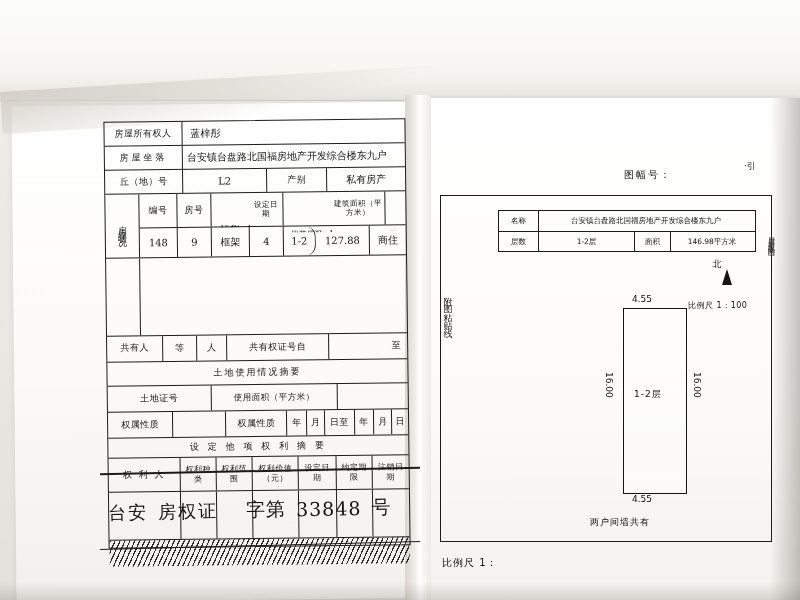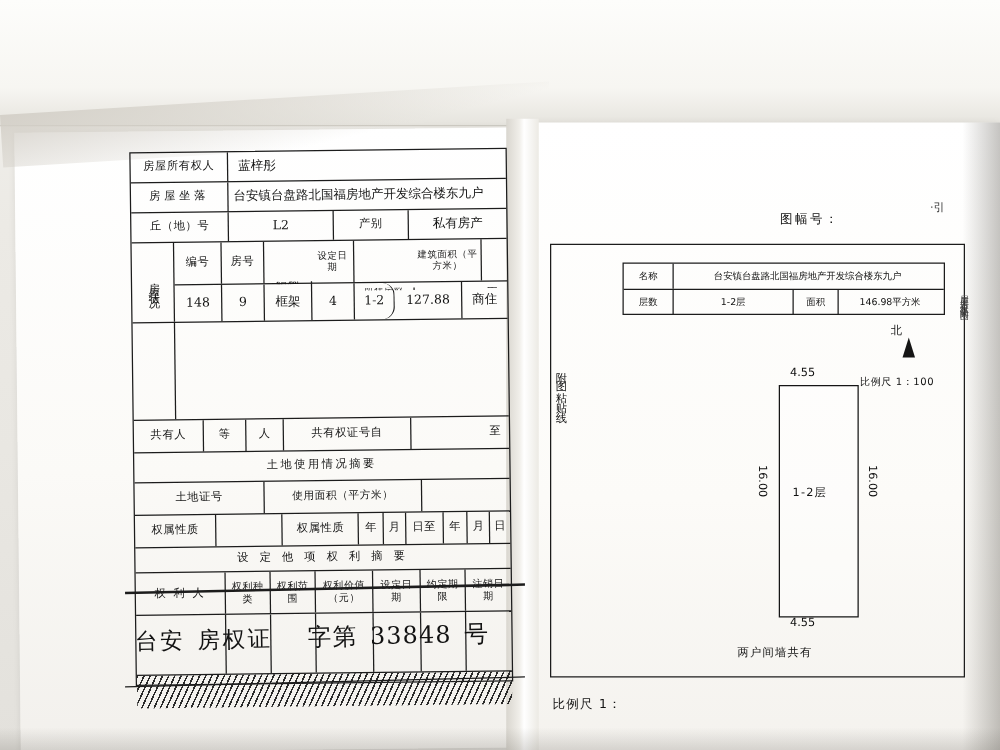--- a/index.html
+++ b/index.html
@@ -374,21 +374,21 @@
       <div class="cell lbl" style="width:20px;">年</div>
       <div class="cell lbl" style="width:18px;">月</div>
       <div class="cell lbl" style="width:16px;">日</div>
     </div>
 
     <div class="row r-set">
       <div class="cell lbl" style="width:300px;letter-spacing:3px;">设 定 他 项 权 利 摘 要</div>
     </div>
 
     <div class="row r-sethdr">
-      <div class="cell lbl" style="width:72px;letter-spacing:2px;font-family:Liberation Serif, serif;">权 利 人</div>
+      <div class="cell lbl" style="width:72px;letter-spacing:2px;">权 利 人</div>
       <div class="cell lbl two-line" style="width:36px;font-size:8px;">权利种类</div>
       <div class="cell lbl two-line" style="width:36px;font-size:8px;">权利范围</div>
       <div class="cell lbl two-line" style="width:46px;font-size:8px;">权利价值（元）</div>
       <div class="cell lbl two-line" style="width:38px;font-size:8px;">设定日期</div>
       <div class="cell lbl two-line" style="width:36px;font-size:8px;">约定期限</div>
       <div class="cell lbl two-line" style="width:36px;font-size:8px;">注销日期</div>
     </div>
 
     <div class="row r-setbody">
       <div class="cell" style="width:72px;"></div>

